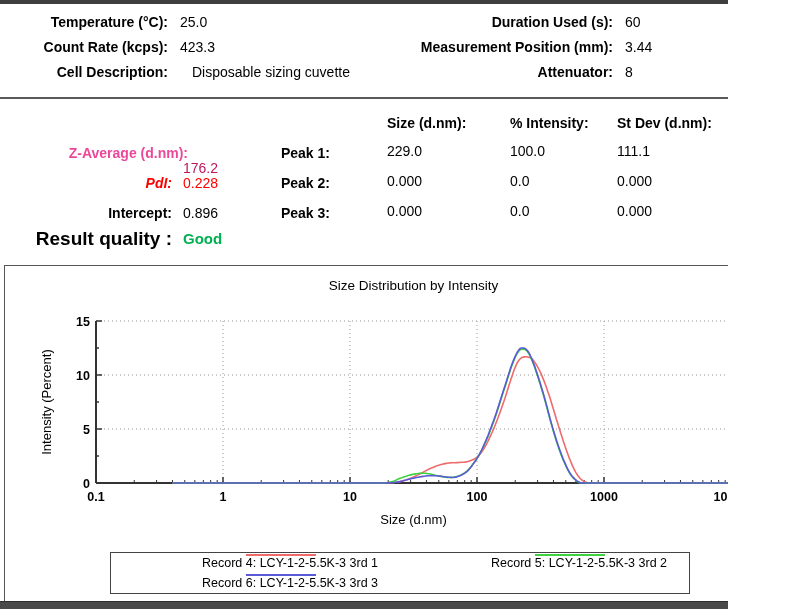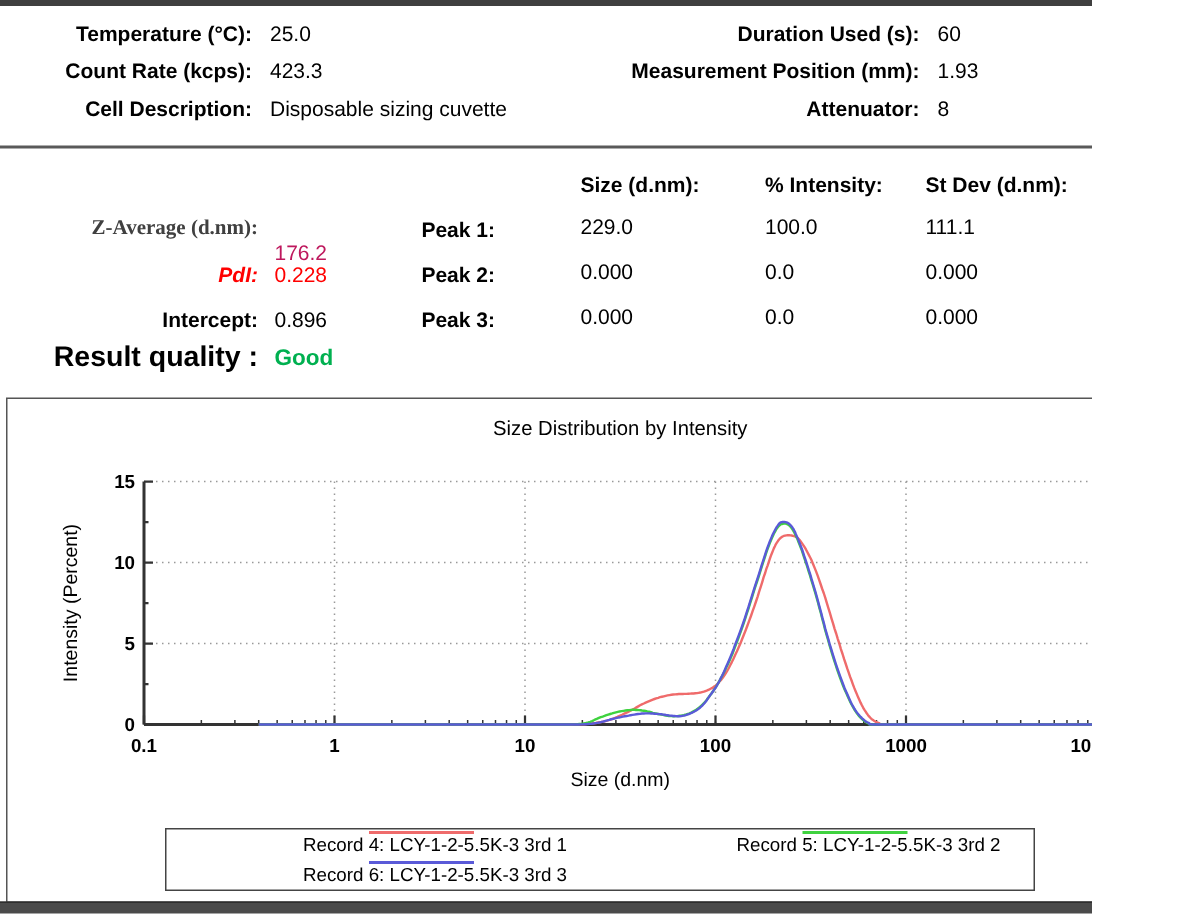--- a/index.html
+++ b/index.html
@@ -27,32 +27,32 @@
 <body>
 
 <div id="page">
   <div id="top-bar" class="bar"></div>
 
   <div class="abs lbl r" style="left:0;top:12px;width:168px;">Temperature (°C):</div>
   <div class="abs val" style="left:180px;top:12px;">25.0</div>
   <div class="abs lbl r" style="left:0;top:37px;width:168px;">Count Rate (kcps):</div>
   <div class="abs val" style="left:180px;top:37px;">423.3</div>
   <div class="abs lbl r" style="left:0;top:62px;width:168px;">Cell Description:</div>
-  <div class="abs val" style="left:180px;top:62px;">Disposable sizing cuvette</div>
+  <div class="abs val" style="left:192px;top:62px;">Disposable sizing cuvette</div>
 
   <div class="abs lbl r" style="left:330px;top:12px;width:283px;">Duration Used (s):</div>
   <div class="abs val" style="left:625px;top:12px;">60</div>
   <div class="abs lbl r" style="left:330px;top:37px;width:283px;">Measurement Position (mm):</div>
-  <div class="abs val" style="left:625px;top:37px;">1.93</div>
+  <div class="abs val" style="left:625px;top:37px;">3.44</div>
   <div class="abs lbl r" style="left:330px;top:62px;width:283px;">Attenuator:</div>
   <div class="abs val" style="left:625px;top:62px;">8</div>
 
   <div id="divider"></div>
 
-  <div class="abs lbl r" style="left: 0px; top: 143px; width: 172px; color: #404040; font-family: Liberation Serif, serif;">Z-Average (d.nm):</div>
+  <div class="abs lbl r" style="left: 16px; top: 143px; width: 172px; color: #ec4899;">Z-Average (d.nm):</div>
   <div class="abs val" style="left: 183px; top: 158px; color: #be185d;">176.2</div>
   <div class="abs lbl r" style="left: 0px; top: 173px; width: 172px; color: rgb(255, 0, 0); font-style: italic;">PdI:</div>
   <div class="abs val" style="left: 183px; top: 173px; color: rgb(255, 0, 0);">0.228</div>
   <div class="abs lbl r" style="left:0;top:203px;width:172px;">Intercept:</div>
   <div class="abs val" style="left:183px;top:203px;">0.896</div>
   <div class="abs lbl r" style="left:0;top:229px;width:172px;font-size:19px;">Result quality :</div>
   <div class="abs lbl" style="left: 183px; top: 229px; font-size: 15px; color: rgb(0, 176, 80);">Good</div>
 
   <div class="abs lbl" style="left:387px;top:113px;">Size (d.nm):</div>
   <div class="abs lbl" style="left:510px;top:113px;">% Intensity:</div>

